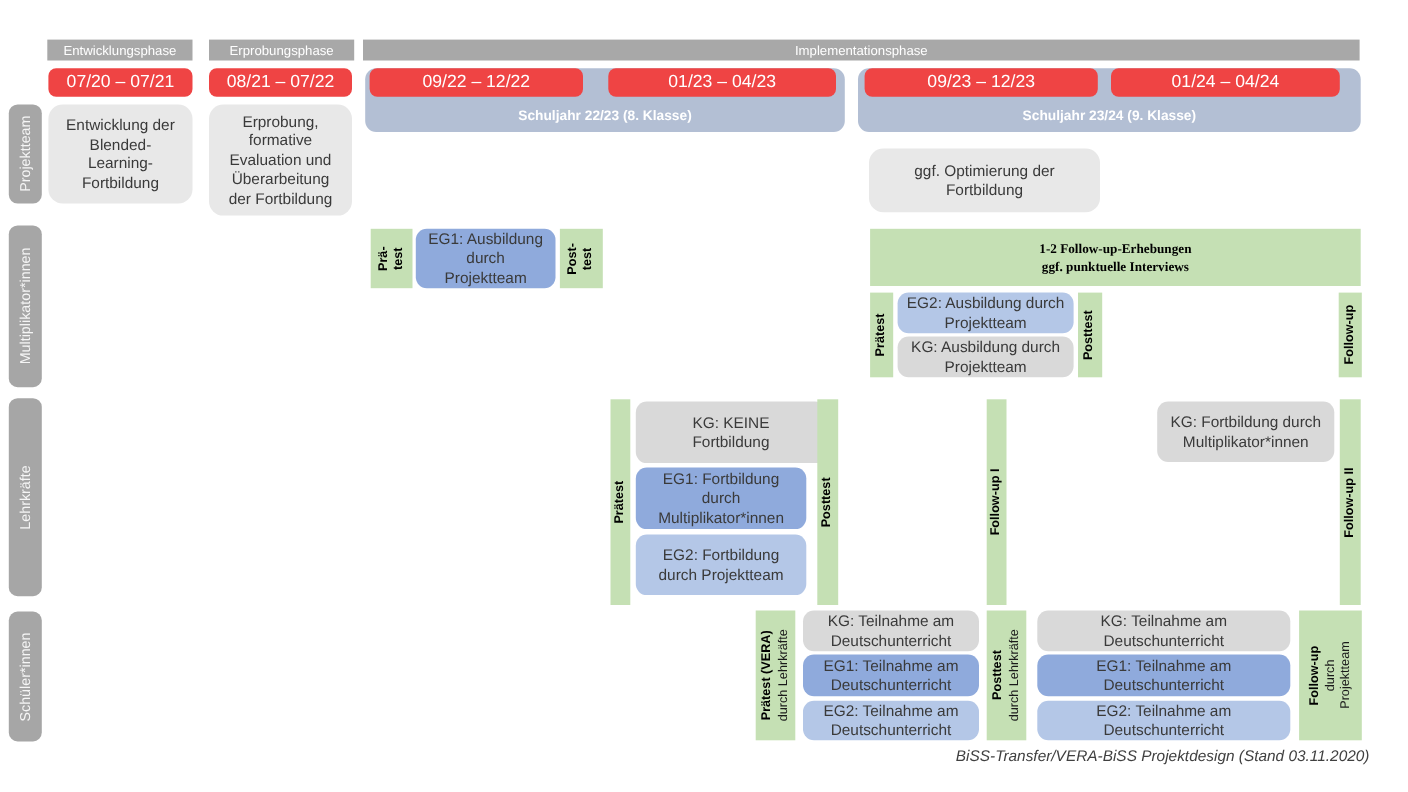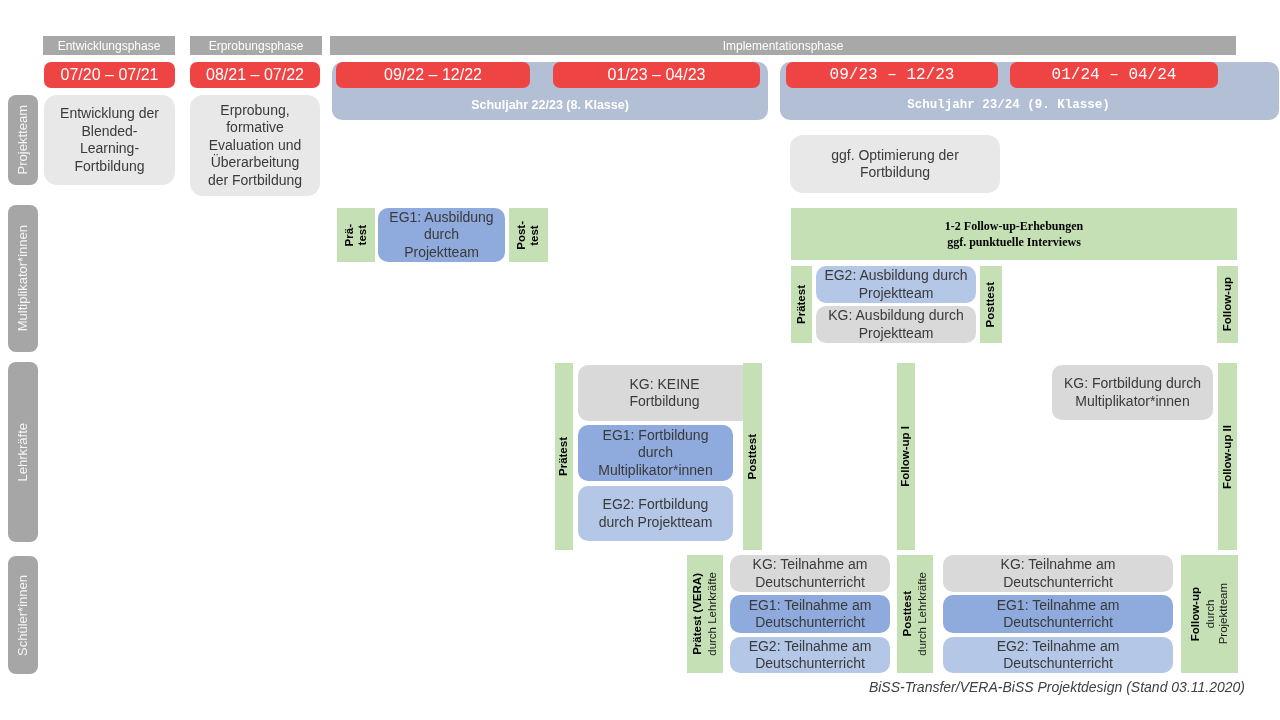--- a/index.html
+++ b/index.html
@@ -72,21 +72,21 @@
 
   <div class="abs pill" style="left:44px;top:62px;width:131px;height:26px;">07/20 – 07/21</div>
   <div class="abs pill" style="left:190px;top:62px;width:130px;height:26px;">08/21 – 07/22</div>
 
   <div class="abs ygroup" style="left:332px;top:62px;width:436px;height:58px;">
     <div class="abs pill" style="left:4px;top:0;width:194px;height:26px;">09/22 – 12/22</div>
     <div class="abs pill" style="left:221px;top:0;width:207px;height:26px;">01/23 – 04/23</div>
     <div class="abs ylabel" style="left:0;top:30px;width:436px;height:26px;">Schuljahr 22/23 (8. Klasse)</div>
   </div>
 
-  <div class="abs ygroup" style="left:780px;top:62px;width:499px;height:58px;font-family:Liberation Mono, monospace;">
+  <div class="abs ygroup" style="left:780px;top:62px;width:457px;height:58px;">
     <div class="abs pill" style="left:6px;top:0;width:212px;height:26px;">09/23 – 12/23</div>
     <div class="abs pill" style="left:230px;top:0;width:208px;height:26px;">01/24 – 04/24</div>
     <div class="abs ylabel" style="left:0;top:30px;width:457px;height:26px;">Schuljahr 23/24 (9. Klasse)</div>
   </div>
 
   <div class="abs rowlabel" style="left:8px;top:95px;width:30px;height:90px;">
     <span class="vt">Projektteam</span>
   </div>
   <div class="abs rowlabel" style="left:8px;top:205px;width:30px;height:147px;">
     <span class="vt">Multiplikator*innen</span>

